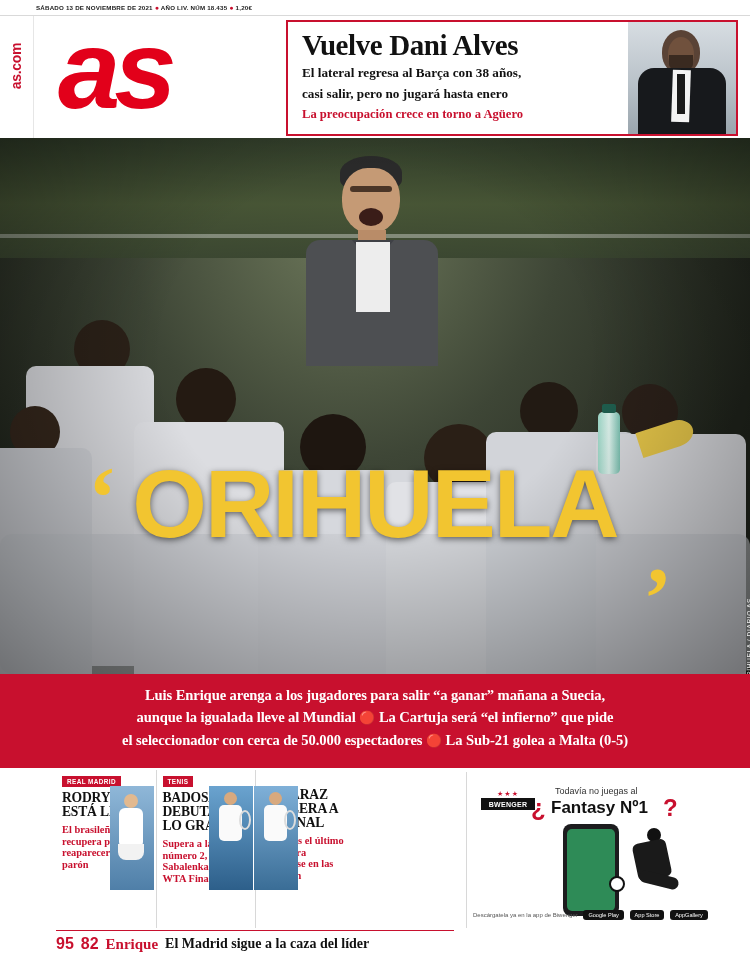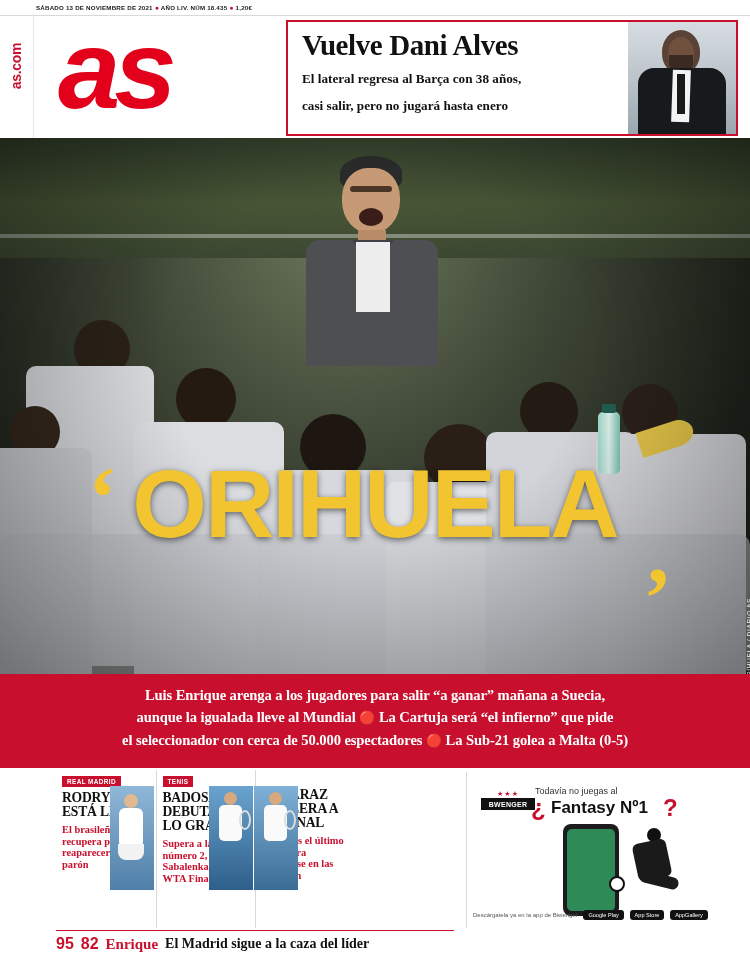--- a/index.html
+++ b/index.html
@@ -56,21 +56,21 @@
   }
   .teaser .txt { flex: 1; padding: 8px 10px 6px 14px; }
   .teaser h1 {
     font-family: "Liberation Serif", serif;
     font-weight: bold; font-size: 29px; line-height: 30px; color: #111;
     letter-spacing: -.4px;
   }
   .teaser .sub {
     font-family: "Liberation Serif", serif;
     font-weight: bold; font-size: 13.2px; line-height: 15.5px; color: #111;
-    margin-top: 11px;
+    margin-top: 5px;
   }
   .teaser .sub2 {
     font-family: "Liberation Serif", serif;
     font-weight: bold; font-size: 12.6px; line-height: 14px; color: #c8102e;
     margin-top: 6px;
   }
   .teaser .photo {
     width: 108px; height: 112px; position: relative; overflow: hidden;
     background: linear-gradient(180deg,#d7dde2 0%, #b9c2c9 55%, #9aa5ad 100%);
   }
@@ -216,21 +216,21 @@
 
   
   .ad {
     position: absolute; left: 466px; top: 4px; width: 278px; height: 156px;
     background: #fff; border-left: 1px solid #d8d8d8;
     overflow: hidden;
   }
   .ad .logo2 { position: absolute; left: 14px; top: 18px; width: 54px; text-align: center; }
   .ad .logo2 .box { background: #111; color: #fff; font-family: "Liberation Sans", sans-serif; font-weight: bold; font-size: 7px; padding: 3px 0 2px; letter-spacing: .3px; }
   .ad .logo2 .stars { color: #c8102e; font-size: 7px; letter-spacing: 1px; }
-  .ad .t1 { position: absolute; left: 68px; top: 14px; font-family: "Liberation Sans", sans-serif; font-size: 9px; color: #333; }
+  .ad .t1 { position: absolute; left: 88px; top: 14px; font-family: "Liberation Sans", sans-serif; font-size: 9px; color: #333; }
   .ad .t2 { position: absolute; left: 84px; top: 26px; font-family: "Liberation Sans", sans-serif; font-weight: bold; font-size: 17px; color: #111; }
   .ad .q1 { position: absolute; left: 64px; top: 22px; font-family: "Liberation Sans", sans-serif; font-weight: bold; font-size: 24px; color: #c8102e; }
   .ad .q2 { position: absolute; left: 196px; top: 22px; font-family: "Liberation Sans", sans-serif; font-weight: bold; font-size: 24px; color: #c8102e; }
   .ad .phone {
     position: absolute; left: 96px; top: 52px; width: 56px; height: 92px;
     background: #1c1c1e; border-radius: 8px; padding: 5px 4px;
   }
   .ad .phone .scr { width: 100%; height: 100%; background: #2e8b57; border-radius: 5px; }
   .ad .player {
     position: absolute; left: 158px; top: 56px; width: 74px; height: 84px;
@@ -273,20 +273,21 @@
 
   <div class="logo">
     <div class="as">as</div>
   </div>
 
   <div class="teaser">
     <div class="txt">
       <h1>Vuelve Dani Alves</h1>
       <div class="sub">El lateral regresa al Barça con 38 años,</div>
       <div class="sub">casi salir, pero no jugará hasta enero</div>
+      <div class="sub2">La preocupación crece en torno a Agüero</div>
     </div>
     <div class="photo">
       <div class="head"></div>
       <div class="face"></div>
       <div class="beard"></div>
       <div class="body"></div>
       <div class="shirt"></div>
       <div class="tie"></div>
     </div>
   </div>

